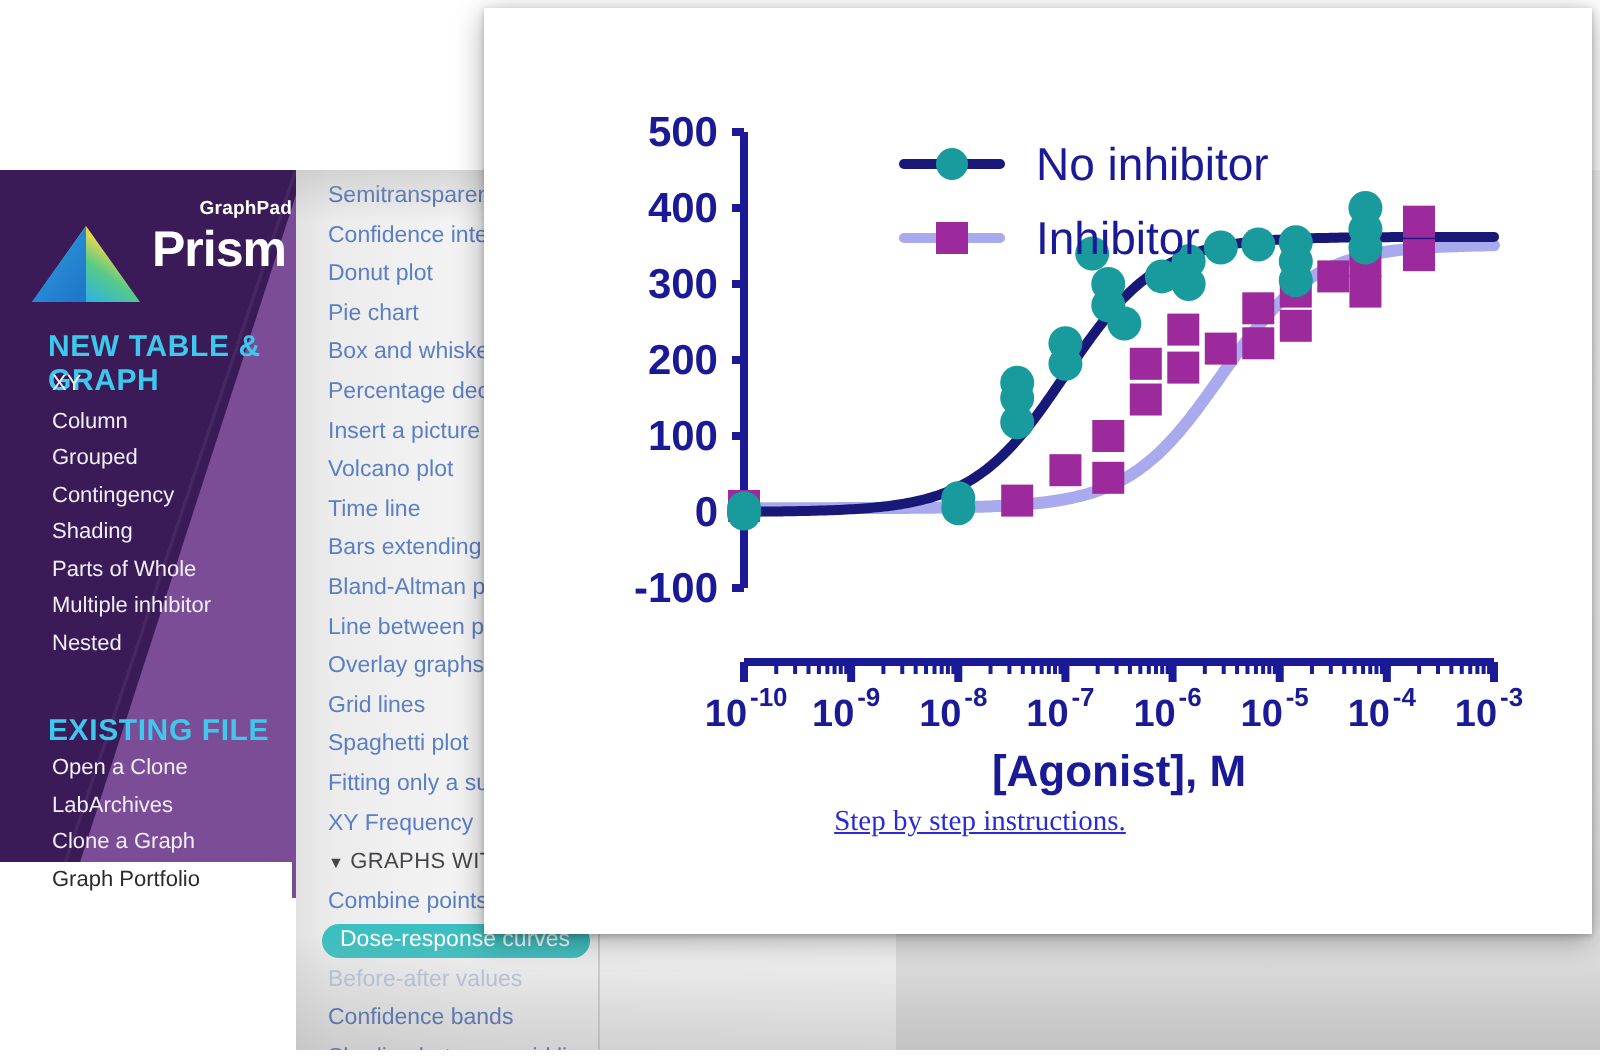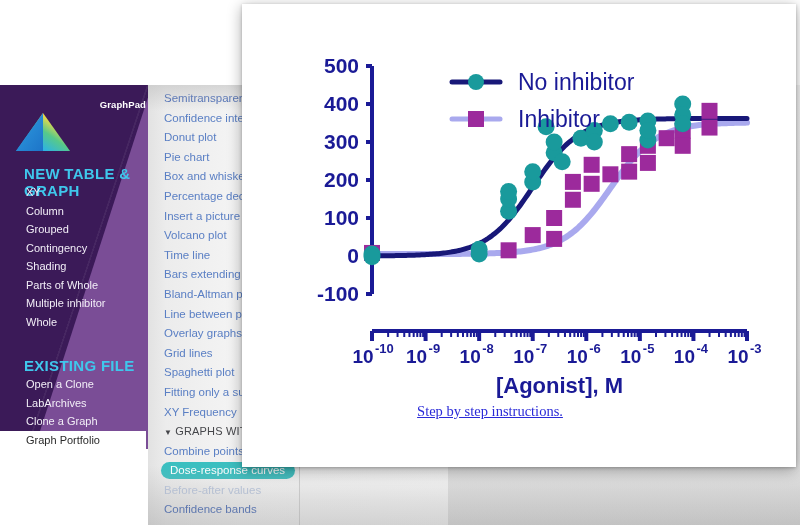--- a/index.html
+++ b/index.html
@@ -172,34 +172,35 @@
             <linearGradient id="pgrad2" x1="0" y1="0" x2="1" y2="1">
               <stop offset="0%" stop-color="#2f9ee0"></stop>
               <stop offset="100%" stop-color="#1d74c8"></stop>
             </linearGradient>
           </defs>
           <polygon points="29,2 56,40 2,40" fill="url(#pgrad)"></polygon>
           <polygon points="29,2 29,40 2,40" fill="url(#pgrad2)"></polygon>
         </svg>
         <div class="logo-txt">
           <div class="logo-graphpad">GraphPad</div>
+          <div class="logo-prism-word">Prism</div>
         </div>
       </div>
 
       <div id="sidebar-sections">
           <div class="sec-head" style="top: 80px;">NEW TABLE &amp; GRAPH</div>
           <div class="nav-list" style="top: 98px;">
             <div class="nav-item">XY</div>
             <div class="nav-item">Column</div>
             <div class="nav-item">Grouped</div>
             <div class="nav-item">Contingency</div>
             <div class="nav-item">Shading</div>
             <div class="nav-item">Parts of Whole</div>
             <div class="nav-item">Multiple inhibitor</div>
-            <div class="nav-item">Whole</div>
+            <div class="nav-item">Nested</div>
           </div>
           <div class="sec-head" style="top: 272px;">EXISTING FILE</div>
           <div class="nav-list" style="top: 290px;">
             <div class="nav-item">Open a Clone</div>
             <div class="nav-item">LabArchives</div>
             <div class="nav-item">Clone a Graph</div>
             <div class="nav-item selected">Graph Portfolio</div>
           </div>
         </div>
     </div>

